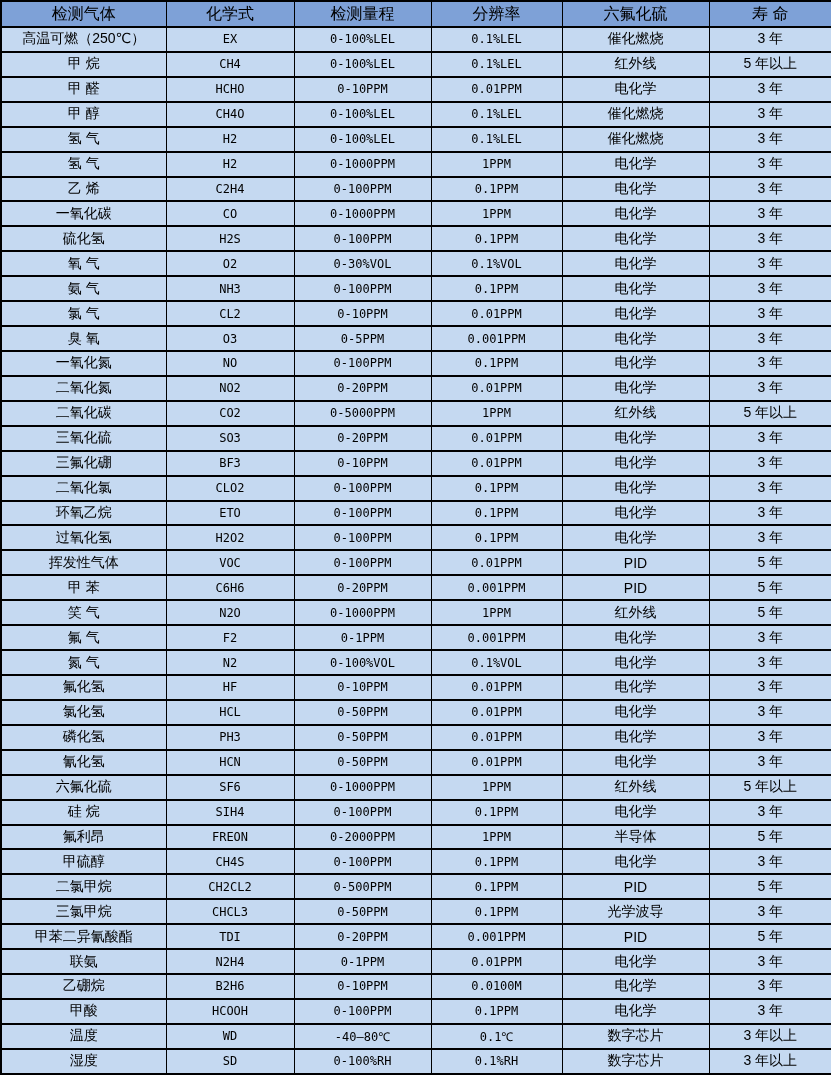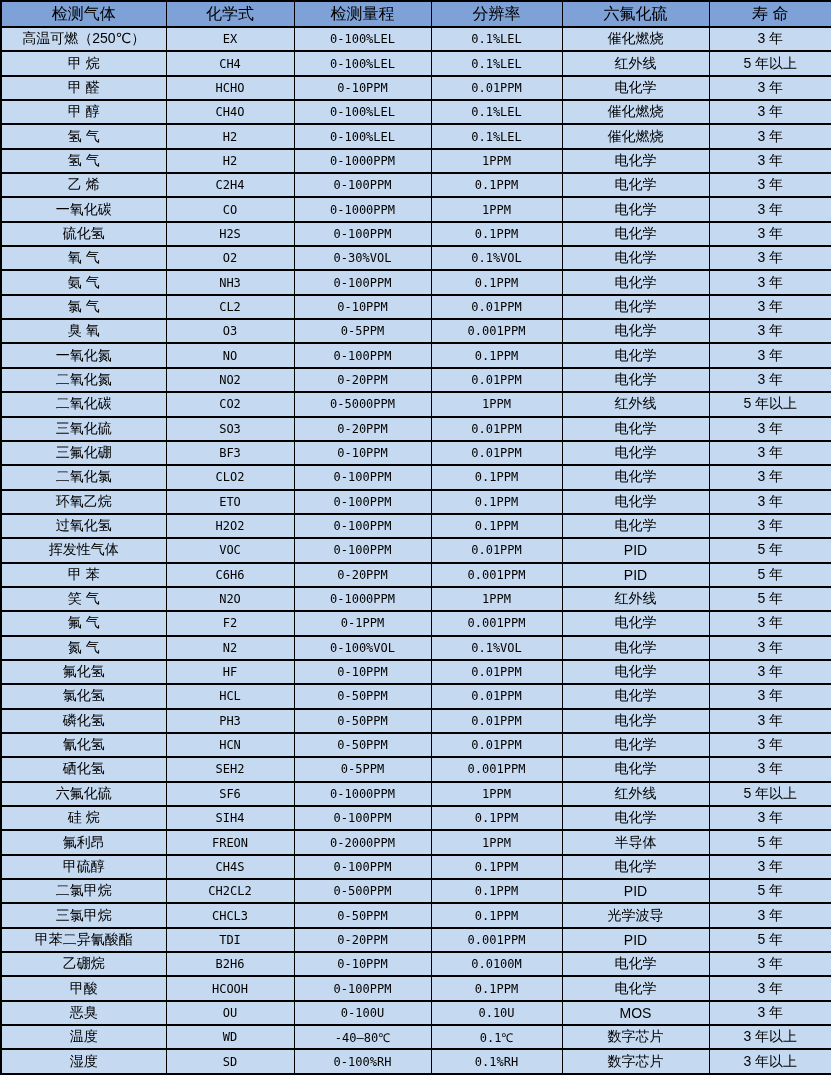--- a/index.html
+++ b/index.html
@@ -289,28 +289,20 @@
         </tr>
         <tr>
           <td>氰化氢</td>
           <td class="mono">HCN</td>
           <td class="mono">0-50PPM</td>
           <td class="mono">0.01PPM</td>
           <td>电化学</td>
           <td>3 年</td>
         </tr>
         <tr>
-          <td>硒化氢</td>
-          <td class="mono">SEH2</td>
-          <td class="mono">0-5PPM</td>
-          <td class="mono">0.001PPM</td>
-          <td>电化学</td>
-          <td>3 年</td>
-        </tr>
-        <tr>
           <td>六氟化硫</td>
           <td class="mono">SF6</td>
           <td class="mono">0-1000PPM</td>
           <td class="mono">1PPM</td>
           <td>红外线</td>
           <td>5 年以上</td>
         </tr>
         <tr>
           <td>硅 烷</td>
           <td class="mono">SIH4</td>
@@ -353,41 +345,41 @@
         </tr>
         <tr>
           <td>甲苯二异氰酸酯</td>
           <td class="mono">TDI</td>
           <td class="mono">0-20PPM</td>
           <td class="mono">0.001PPM</td>
           <td>PID</td>
           <td>5 年</td>
         </tr>
         <tr>
+          <td>联氨</td>
+          <td class="mono">N2H4</td>
+          <td class="mono">0-1PPM</td>
+          <td class="mono">0.01PPM</td>
+          <td>电化学</td>
+          <td>3 年</td>
+        </tr>
+        <tr>
           <td>乙硼烷</td>
           <td class="mono">B2H6</td>
           <td class="mono">0-10PPM</td>
           <td class="mono">0.0100M</td>
           <td>电化学</td>
           <td>3 年</td>
         </tr>
         <tr>
           <td>甲酸</td>
           <td class="mono">HCOOH</td>
           <td class="mono">0-100PPM</td>
           <td class="mono">0.1PPM</td>
           <td>电化学</td>
-          <td>3 年</td>
-        </tr>
-        <tr>
-          <td>恶臭</td>
-          <td class="mono">OU</td>
-          <td class="mono">0-100U</td>
-          <td class="mono">0.10U</td>
-          <td>MOS</td>
           <td>3 年</td>
         </tr>
         <tr>
           <td>温度</td>
           <td class="mono">WD</td>
           <td class="mono">-40—80℃</td>
           <td class="mono">0.1℃</td>
           <td>数字芯片</td>
           <td>3 年以上</td>
         </tr>

